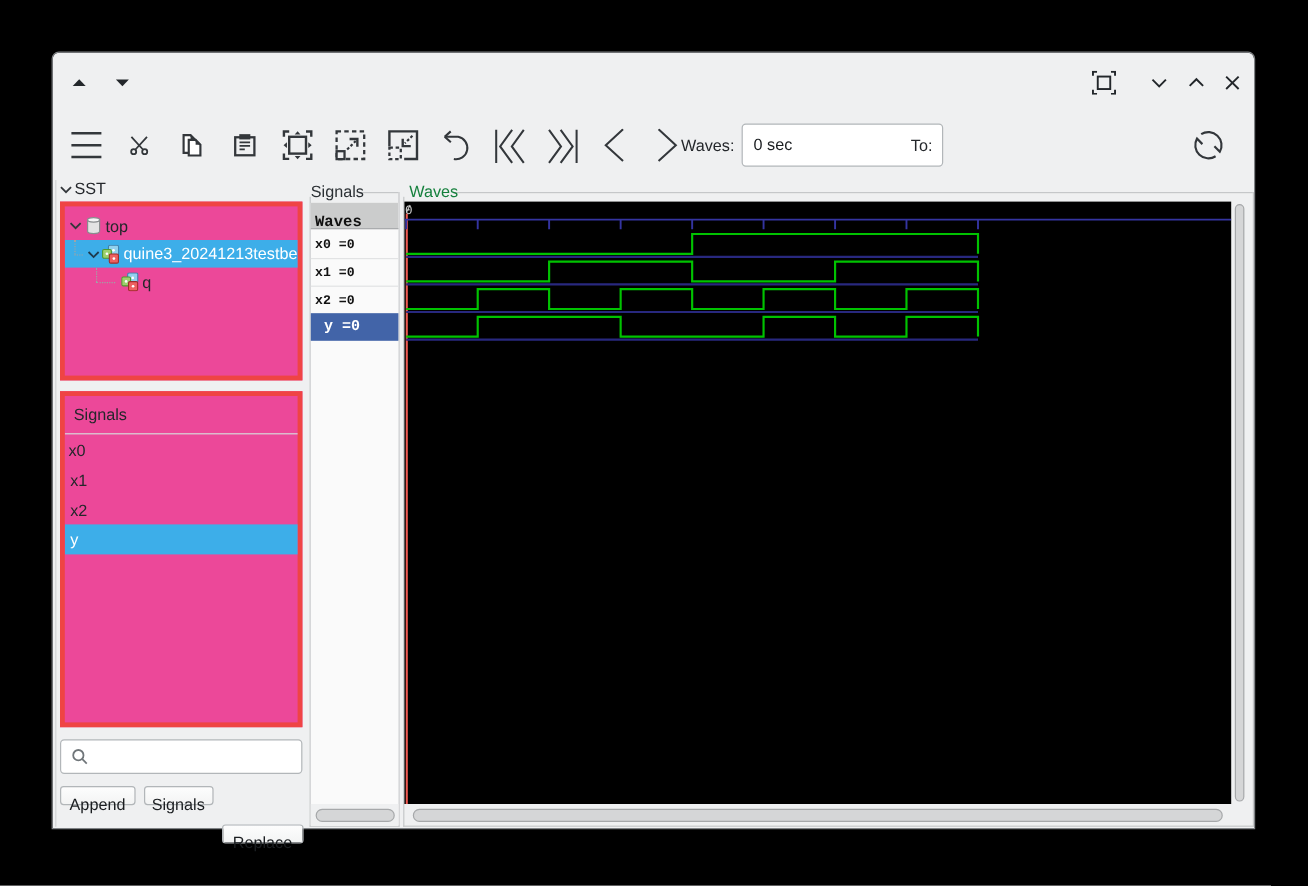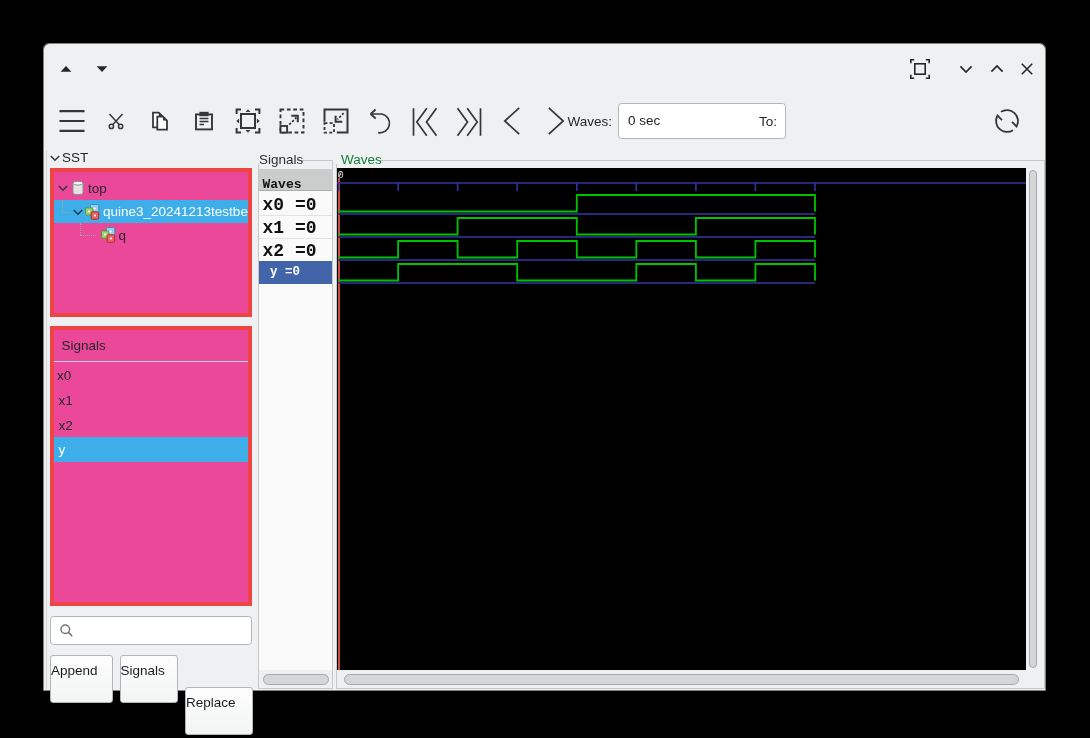--- a/index.html
+++ b/index.html
@@ -15,21 +15,21 @@
 #subtitle{position:absolute;left:0;top:26px;width:100%;text-align:center;font-size:12px;
           color:#8d9093;}
 .ticon{position:absolute;}
 svg{display:block;}
 .entry{position:absolute;background:#fff;border:1px solid #b2b6b9;border-radius:3.5px;
        font-size:13.5px;color:#1b1e21;box-sizing:border-box;}
 .lbl{position:absolute;font-size:13.5px;color:#24272b;}
 .wbox{position:absolute;background:#ec4899;border:4px solid #ef4444;box-sizing:border-box;}
 .btn{position:absolute;background:linear-gradient(#fdfdfd,#f3f4f4);border:1px solid #b2b6b9;
      border-radius:3px;box-sizing:border-box;font-size:13.5px;color:#1b1e21;
-     line-height:30px;height:48px;top:611px;}
+     text-align:center;line-height:30px;height:16px;top:611px;}
 .mono{font-family:"Liberation Mono",monospace;}
 .dotv{position:absolute;width:0;border-left:1px dotted #a0a3a5;}
 .doth{position:absolute;height:0;border-top:1px dotted #a0a3a5;}
 .fline{position:absolute;background:#c5c7c9;}
 .pill{position:absolute;background:#d5d6d7;border:1px solid #a6a8aa;border-radius:6px;
       box-sizing:border-box;}
 </style>
 </head>
 <body>
 <div id="win">
@@ -173,21 +173,21 @@
   <div class="btn" style="left:75.5px;width:58px;">Signals</div>
   <div class="btn" style="left:141px;width:67.5px;margin-top:32px;">Replace</div>
   <div class="fline" style="left:213.5px;top:120px;width:1px;height:525px;"></div>
   <div class="fline" style="left:287.5px;top:115.5px;width:1px;height:529px;"></div>
   <div class="fline" style="left:253px;top:115.5px;width:35px;height:1px;"></div>
   <div class="fline" style="left:213.5px;top:644px;width:75px;height:1px;"></div>
   <div class="lbl" style="left:215px;top:108px;color:#2b3034;">Signals</div>
   <div class="abs" style="left:214.5px;top:125px;width:73px;height:519px;background:#fafafa;"></div>
   <div class="abs" style="left:214.5px;top:125px;width:73px;height:21.5px;background:#cbcccc;border-bottom:1px solid #aaacae;box-sizing:border-box;"></div>
   <div class="abs mono" style="left:218.5px;top:133px;font-size:13px;font-weight:bold;color:#111;">Waves</div>
-  <div class="abs mono" style="left:218.5px;top:150px;font-size:18px;font-weight:bold;color:#111;line-height:23px;white-space:pre;">x0 =0<br>x1 =0<br>x2 =0</div>
+  <div class="abs mono" style="left:218.5px;top:150px;font-size:11px;font-weight:bold;color:#111;line-height:23px;white-space:pre;">x0 =0<br>x1 =0<br>x2 =0</div>
   <div class="fline" style="left:214.5px;top:170.5px;width:73px;height:1px;background:#e2e3e4;"></div>
   <div class="fline" style="left:214.5px;top:193.5px;width:73px;height:1px;background:#e2e3e4;"></div>
   <div class="fline" style="left:214.5px;top:216.5px;width:73px;height:1px;background:#e2e3e4;"></div>
   <div class="abs" style="left:214.5px;top:217px;width:73px;height:22.5px;background:#4264a8;"></div>
   <div class="abs mono" style="left:218.5px;top:221px;font-size:12.5px;font-weight:bold;color:#fff;white-space:pre;text-align:center;"> y =0</div>
   <div class="abs" style="left:214.5px;top:626px;width:73px;height:18px;background:#eff0f1;"></div>
   <div class="pill" style="left:218.5px;top:629.5px;width:66.5px;height:11px;"></div>
   <div class="fline" style="left:291.5px;top:120px;width:1px;height:525px;"></div>
   <div class="fline" style="left:999.5px;top:115.5px;width:1px;height:529px;"></div>
   <div class="fline" style="left:334px;top:115.5px;width:666px;height:1px;"></div>

